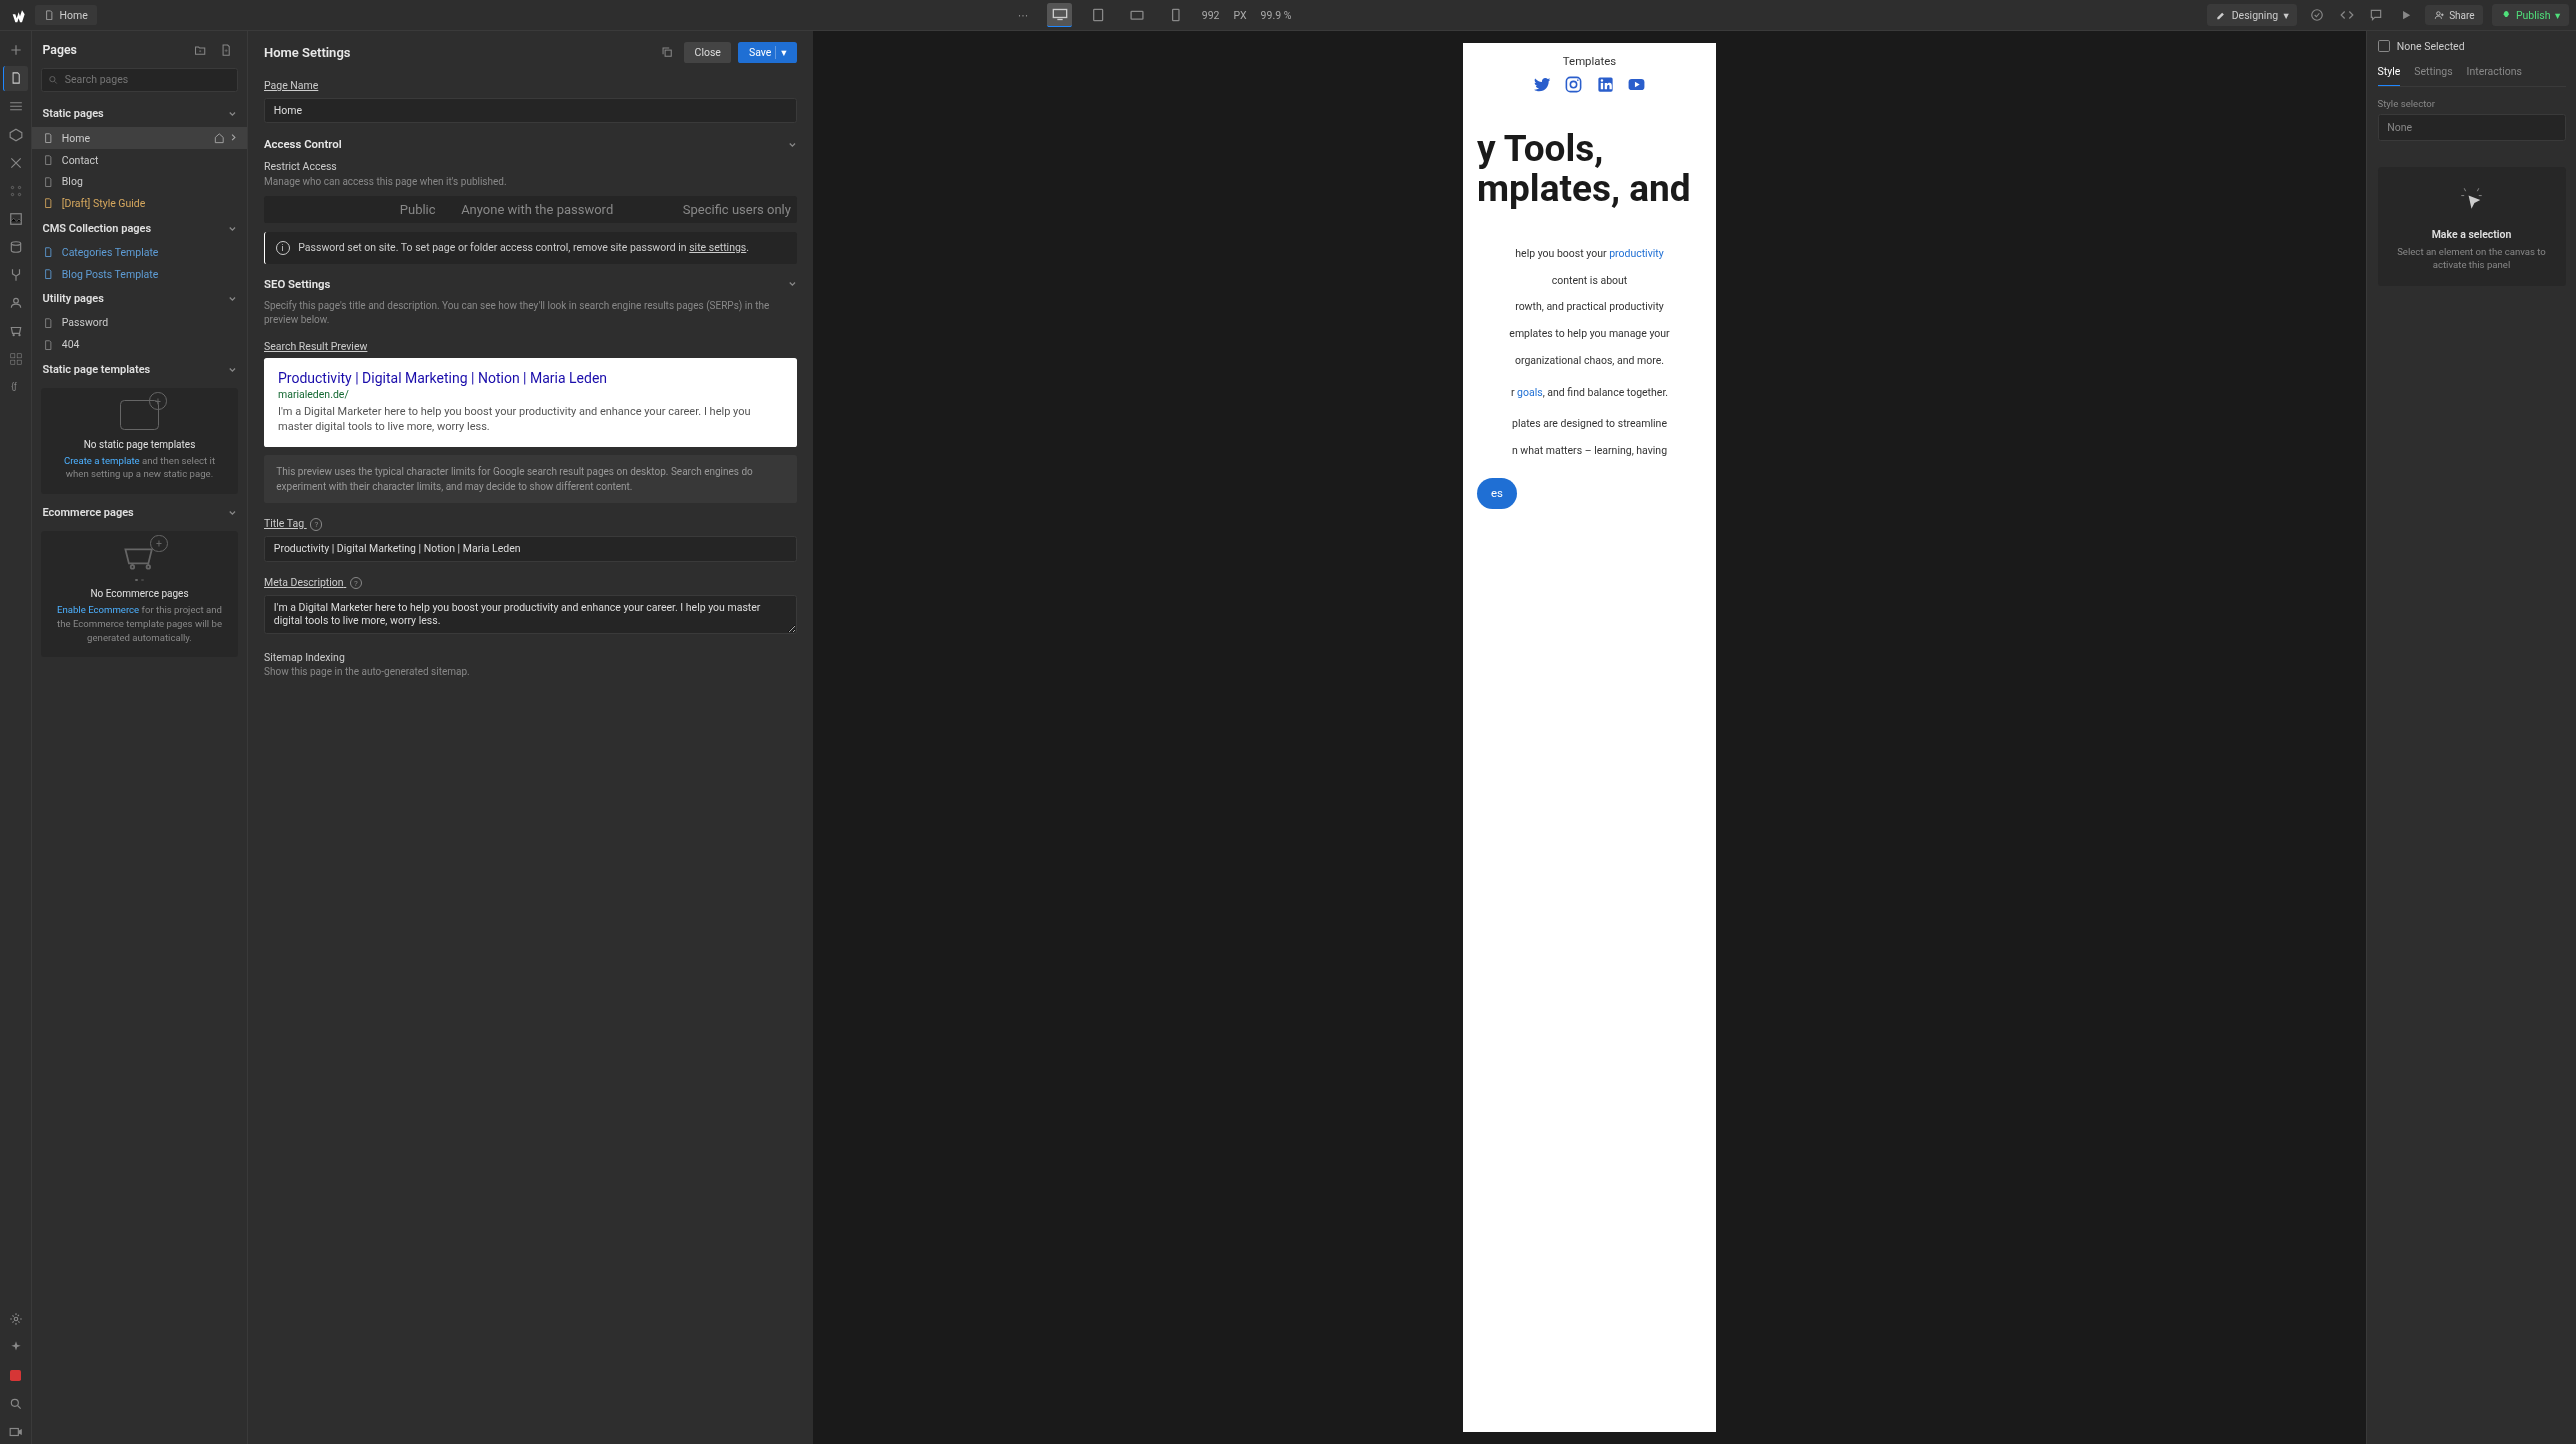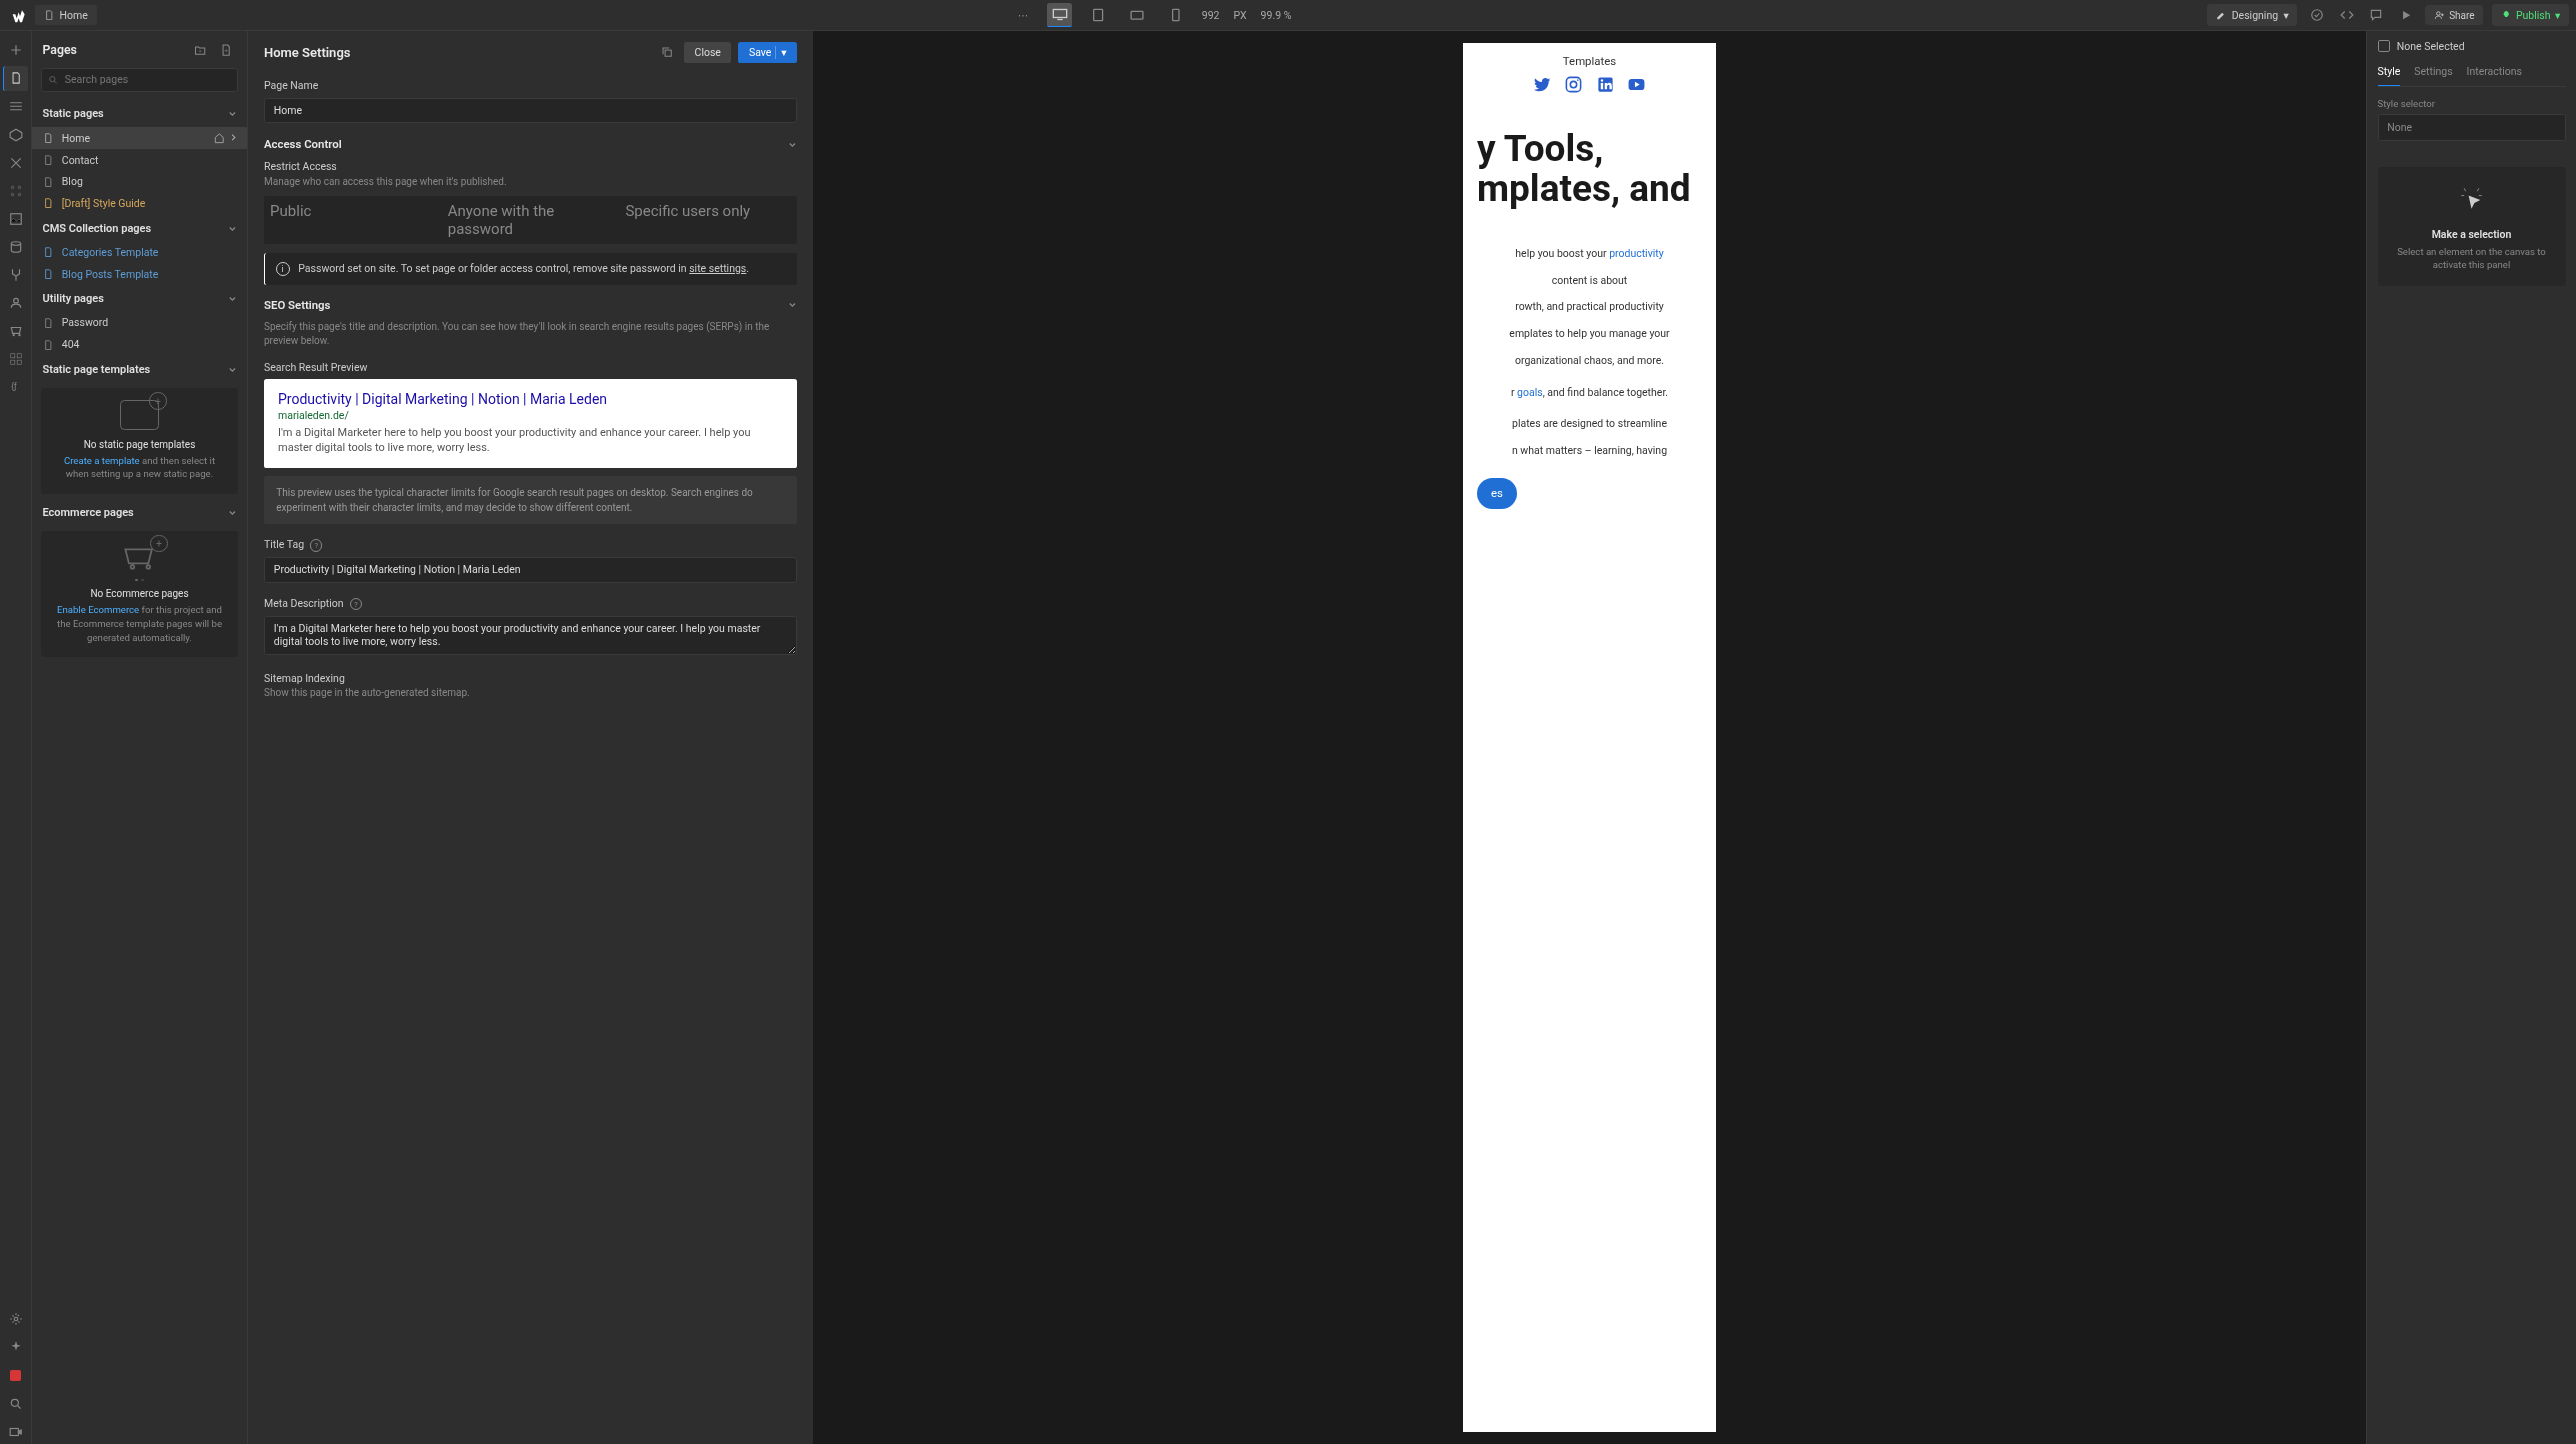--- a/index.html
+++ b/index.html
@@ -56,31 +56,31 @@
     
     
     .settings-panel { width: 565px; background: #2e2e2e; overflow-y: auto; padding: 10.5px 16px 17.5px; position: relative; }
     .settings-header { display: flex; align-items: center; justify-content: space-between; margin-bottom: 16px; }
     .settings-title { color: #e8e8e8; font-size: 13px; font-weight: 600; }
     .settings-actions { display: flex; gap: 7px; align-items: center; }
     .copy-icon { color: #888; cursor: pointer; padding: 3.5px; }
     .close-btn { background: #444; color: #ddd; padding: 4.4px 10.5px; border-radius: 2.6px; font-size: 10.5px; cursor: pointer; }
     .save-btn { background: #1f6fd4; color: #fff; padding: 4.4px 10.5px; border-radius: 2.6px; font-size: 10.5px; cursor: pointer; display: flex; align-items: center; gap: 3.5px; }
     
-    .form-label { color: #ccc; font-size: 10.5px; margin-bottom: 5.3px; display: block; }
+    .form-label { color: #ccc; font-size: 10.5px; margin-bottom: 5.3px; display: block; text-decoration: underline; }
     .form-input { width: 100%; background: #252525; border: 0.9px solid #3a3a3a; border-radius: 2.6px; padding: 5.3px 8.8px; color: #ddd; font-size: 10.5px; }
     .form-textarea { width: 100%; background: #252525; border: 0.9px solid #3a3a3a; border-radius: 2.6px; padding: 5.3px 8.8px; color: #ddd; font-size: 10.5px; resize: vertical; min-height: 39px; }
     .form-group { margin-bottom: 14px; }
     
     .section-title { display: flex; align-items: center; justify-content: space-between; color: #e8e8e8; font-size: 11.4px; font-weight: 600; margin: 12.3px 0 8.8px; }
     .sub-label { color: #ccc; font-size: 10.5px; margin-bottom: 1.8px; }
     .sub-desc { color: #888; font-size: 10px; margin-bottom: 7px; line-height: 1.4; }
     
     .segment { display: flex; background: #252525; border-radius: 2.6px; overflow: hidden; }
-    .segment-item { flex: 1; text-align: left; padding: 6.1px; color: #888; font-size: 15px; cursor: pointer; }
+    .segment-item { flex: 1; text-align: right; padding: 6.1px; color: #888; font-size: 13px; cursor: pointer; }
     
     .info-box { display: flex; gap: 8.8px; background: #252525; border-radius: 2.6px; padding: 8.8px 10.5px; margin-top: 8.8px; font-size: 10.5px; color: #ccc; line-height: 1.4; border-left: 1.8px solid #fff; }
     .info-icon-c { width: 14px; height: 14px; border-radius: 50%; border: 1.3px solid #ccc; display: flex; align-items: center; justify-content: center; font-size: 8.8px; flex-shrink: 0; margin-top: 0.9px; }
     .info-link { text-decoration: underline; }
     
     .serp-preview { background: #fff; border-radius: 2.6px; padding: 12.3px 14px; margin-bottom: 8.8px; }
     .serp-title { color: #1a0dab; font-size: 14px; margin-bottom: 1.8px; }
     .serp-url { color: #146832; font-size: 10.5px; margin-bottom: 2.6px; }
     .serp-desc { color: #545454; font-size: 11px; line-height: 1.4; }
     .serp-note { background: #383838; color: #999; font-size: 10px; padding: 8.8px 12.3px; border-radius: 2.6px; line-height: 1.5; margin-bottom: 14px; }

